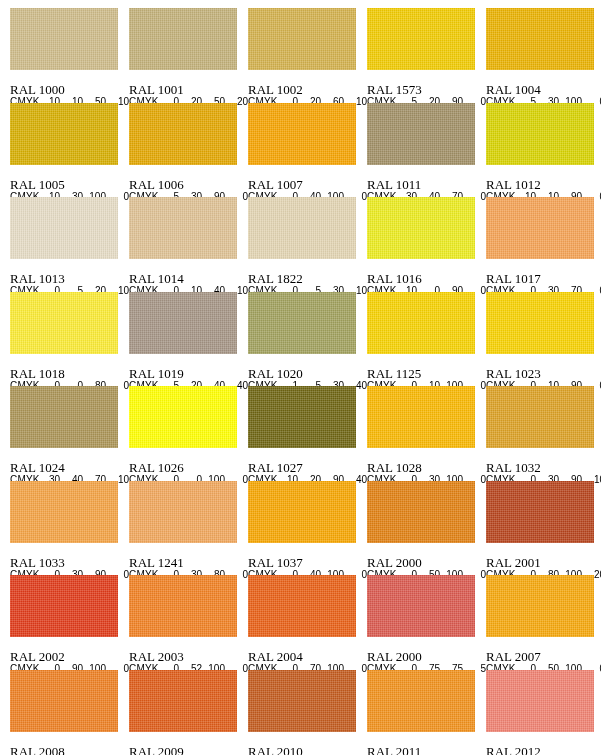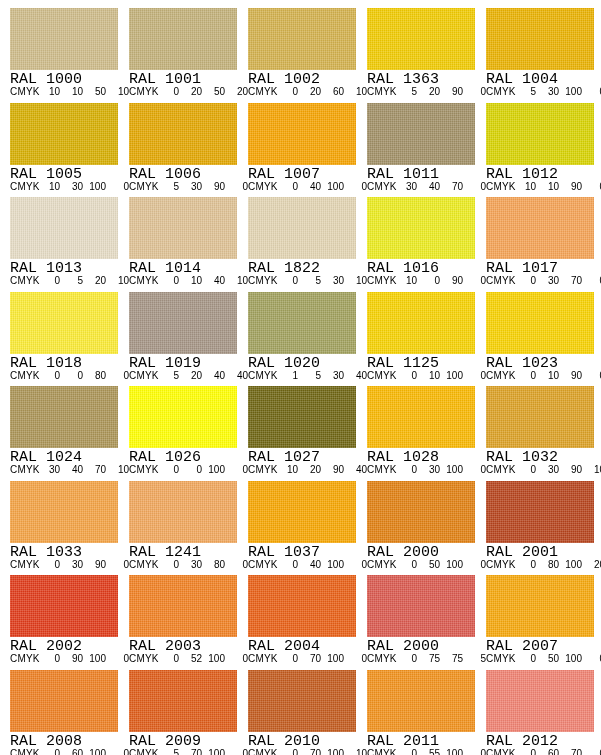--- a/index.html
+++ b/index.html
@@ -43,26 +43,26 @@
     content: "";
     position: absolute;
     inset: 0;
     background-image:
       repeating-linear-gradient(0deg, rgba(255,255,255,0.14) 0 1px, rgba(0,0,0,0.0) 1px 2px),
       repeating-linear-gradient(90deg, rgba(255,255,255,0.10) 0 1px, rgba(0,0,0,0.05) 1px 2px);
     pointer-events: none;
   }
 
   .swatch-name {
-    font-size: 15px;
+    font-size: 13px;
     line-height: 11px;
     letter-spacing: 0px;
-    margin-top: 4px;
+    margin-top: 14px;
     white-space: nowrap;
-    font-family: Liberation Mono, monospace;
+    font-family: Liberation Serif, serif;
   }
 
   .cmyk-row {
     margin-top: 2px;
     display: flex;
     align-items: flex-end;
     font-size: 10px;
     line-height: 9px;
     white-space: nowrap;
     font-family: "Liberation Sans", sans-serif;
@@ -111,21 +111,21 @@
       <div class="cmyk-row">
         <span class="cmyk-label">CMYK</span>
         <span class="cmyk-val">0</span>
         <span class="cmyk-val">20</span>
         <span class="cmyk-val">60</span>
         <span class="cmyk-val">10</span>
       </div>
     </div>
     <div class="swatch-cell">
       <div class="swatch-chip" style="background-color: rgb(240, 202, 0);"></div>
-      <div class="swatch-name">RAL 1363</div>
+      <div class="swatch-name">RAL 1573</div>
       <div class="cmyk-row">
         <span class="cmyk-label">CMYK</span>
         <span class="cmyk-val">5</span>
         <span class="cmyk-val">20</span>
         <span class="cmyk-val">90</span>
         <span class="cmyk-val">0</span>
       </div>
     </div>
     <div class="swatch-cell">
       <div class="swatch-chip" style="background-color: rgb(233, 177, 0);"></div>

